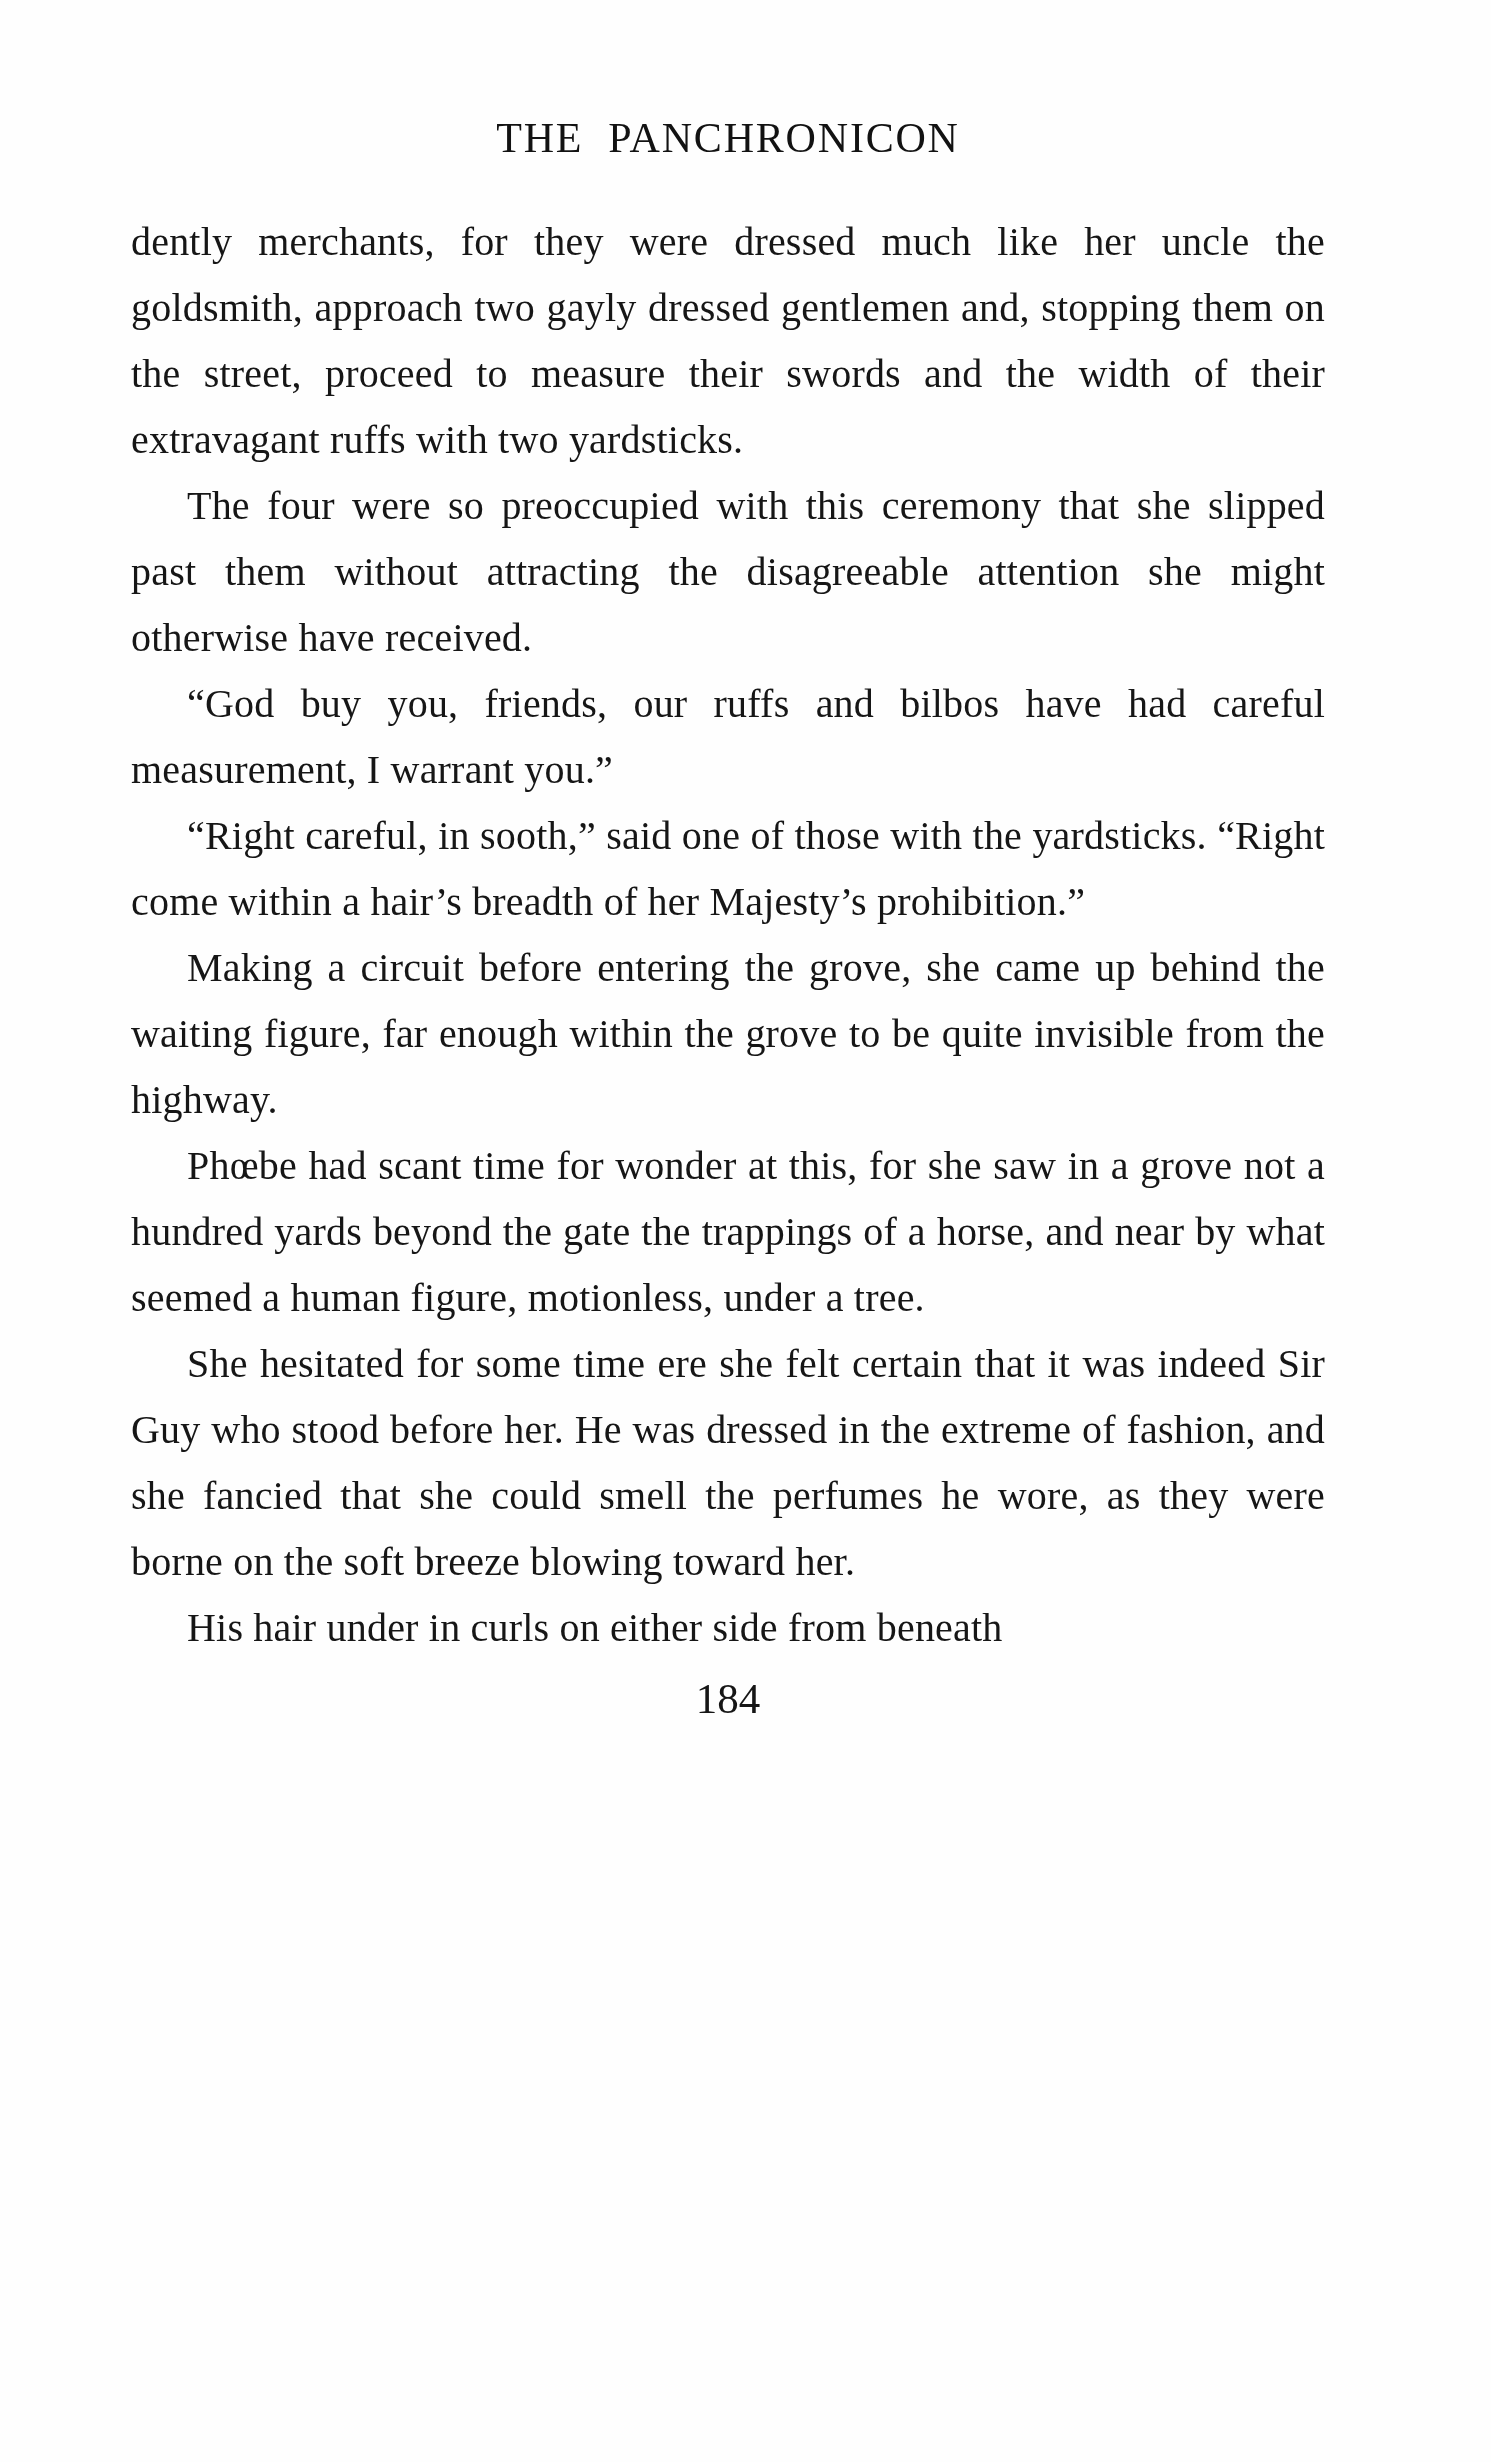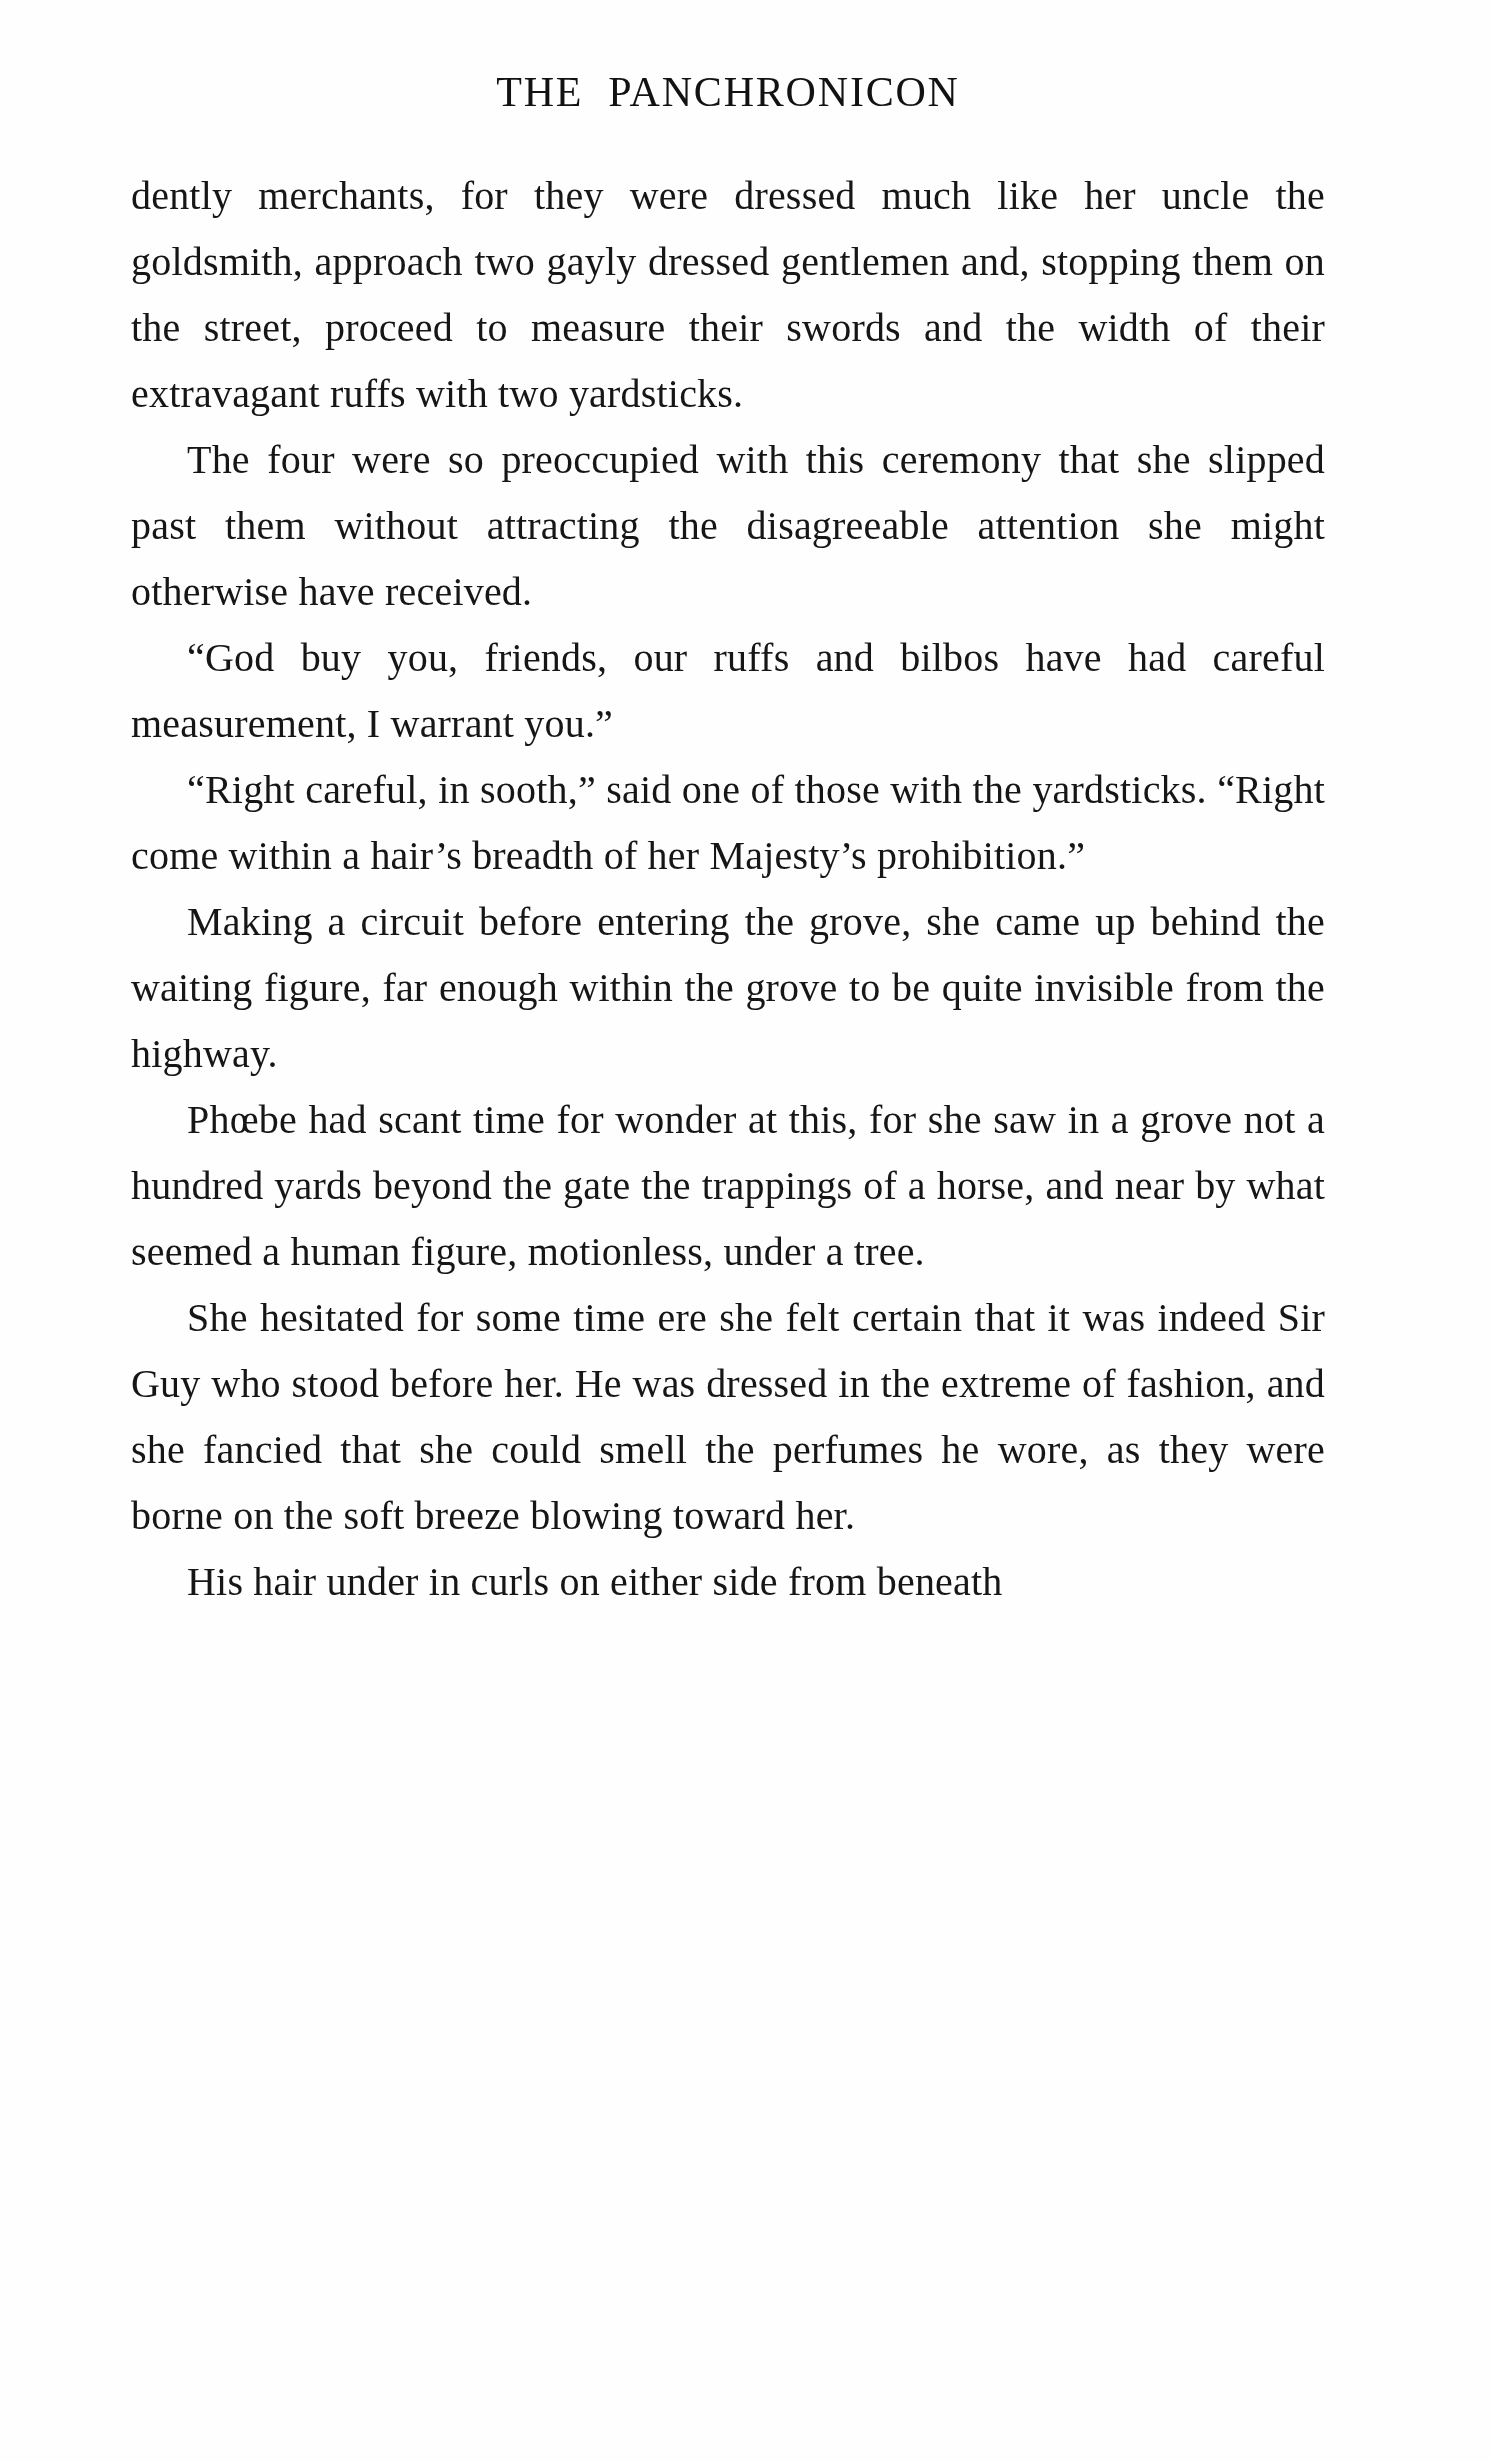--- a/index.html
+++ b/index.html
@@ -8,21 +8,21 @@
     background: #ffffff;
   }
   .page {
     position: relative;
     width: 1492px;
     height: 2462px;
     box-sizing: border-box;
     background: #fefefe;
     color: #161616;
     font-family: "Liberation Serif", "DejaVu Serif", serif;
-    padding: 68px 167px 0 131px;
+    padding: 114px 167px 0 131px;
     overflow: hidden;
   }
   .running-header {
     text-align: center;
     font-size: 42px;
     letter-spacing: 1.8px;
     word-spacing: 12.7px;
     margin: 0 0 47px 0;
     color: #121212;
   }
@@ -53,14 +53,15 @@
     <p>dently merchants, for they were dressed much like her uncle the goldsmith, approach two gayly dressed gentlemen and, stopping them on the street, proceed to measure their swords and the width of their extravagant ruffs with two yardsticks.</p>
     <p class="indent">The four were so preoccupied with this ceremony that she slipped past them without attracting the disagreeable attention she might otherwise have received.</p>
     <p class="indent">“God buy you, friends, our ruffs and bilbos have had careful measurement, I warrant you.”</p>
     <p class="indent">“Right careful, in sooth,” said one of those with the yardsticks. “Right come within a hair’s breadth of her Majesty’s prohibition.”</p>
     <p class="indent">Making a circuit before entering the grove, she came up behind the waiting figure, far enough within the grove to be quite invisible from the highway.</p>
     <p class="indent">Phœbe had scant time for wonder at this, for she saw in a grove not a hundred yards beyond the gate the trappings of a horse, and near by what seemed a human figure, motionless, under a tree.</p>
     <p class="indent">She hesitated for some time ere she felt certain that it was indeed Sir Guy who stood before her.  He was dressed in the extreme of fashion, and she fancied that she could smell the perfumes he wore, as they were borne on the soft breeze blowing toward her.</p>
     <p class="indent">His hair under in curls on either side from beneath</p>
   </div>
 
+  <div class="page-number">184</div>
 </div>
 
 
 </body></html>

